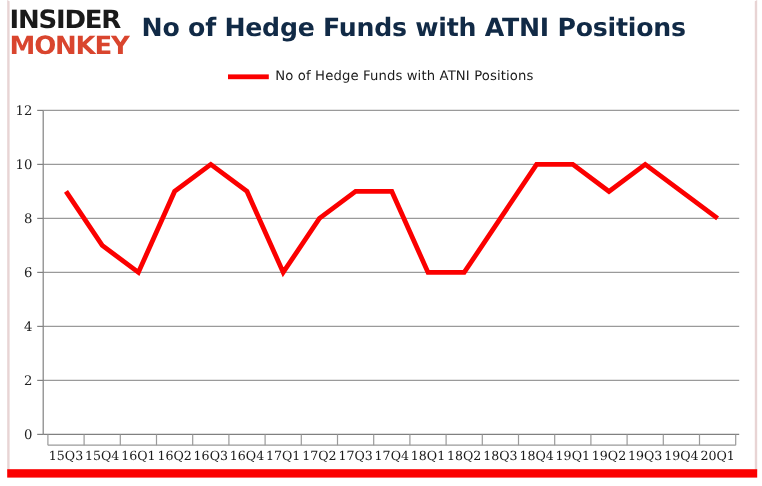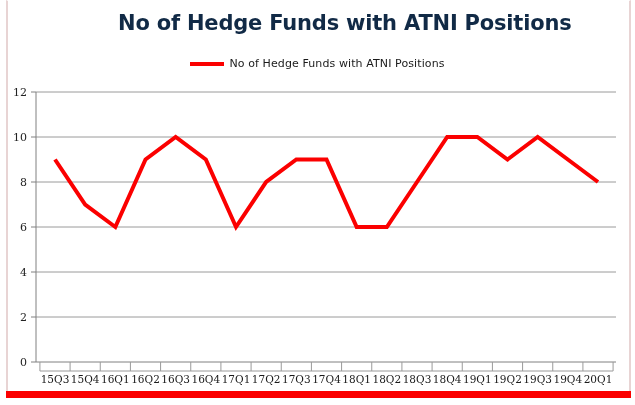--- a/index.html
+++ b/index.html
@@ -130,20 +130,24 @@
     fill: #1a1a1a;
   }
 </style>
 </head>
 <body>
 
 <div id="page">
 
   <div id="frame"></div>
 
+  <div id="logo">
+    <span class="logo-line1">INSIDER</span>
+    <span class="logo-line2">MONKEY</span>
+  </div>
 
   <div id="chart-title">No of Hedge Funds with ATNI Positions</div>
 
   <div id="legend">
     <span class="swatch"></span>
     <span class="legend-label">No of Hedge Funds with ATNI Positions</span>
   </div>
 
   <div id="plot-wrap">
     <svg id="plot-svg" width="635" height="405" viewBox="0 0 635 405">

